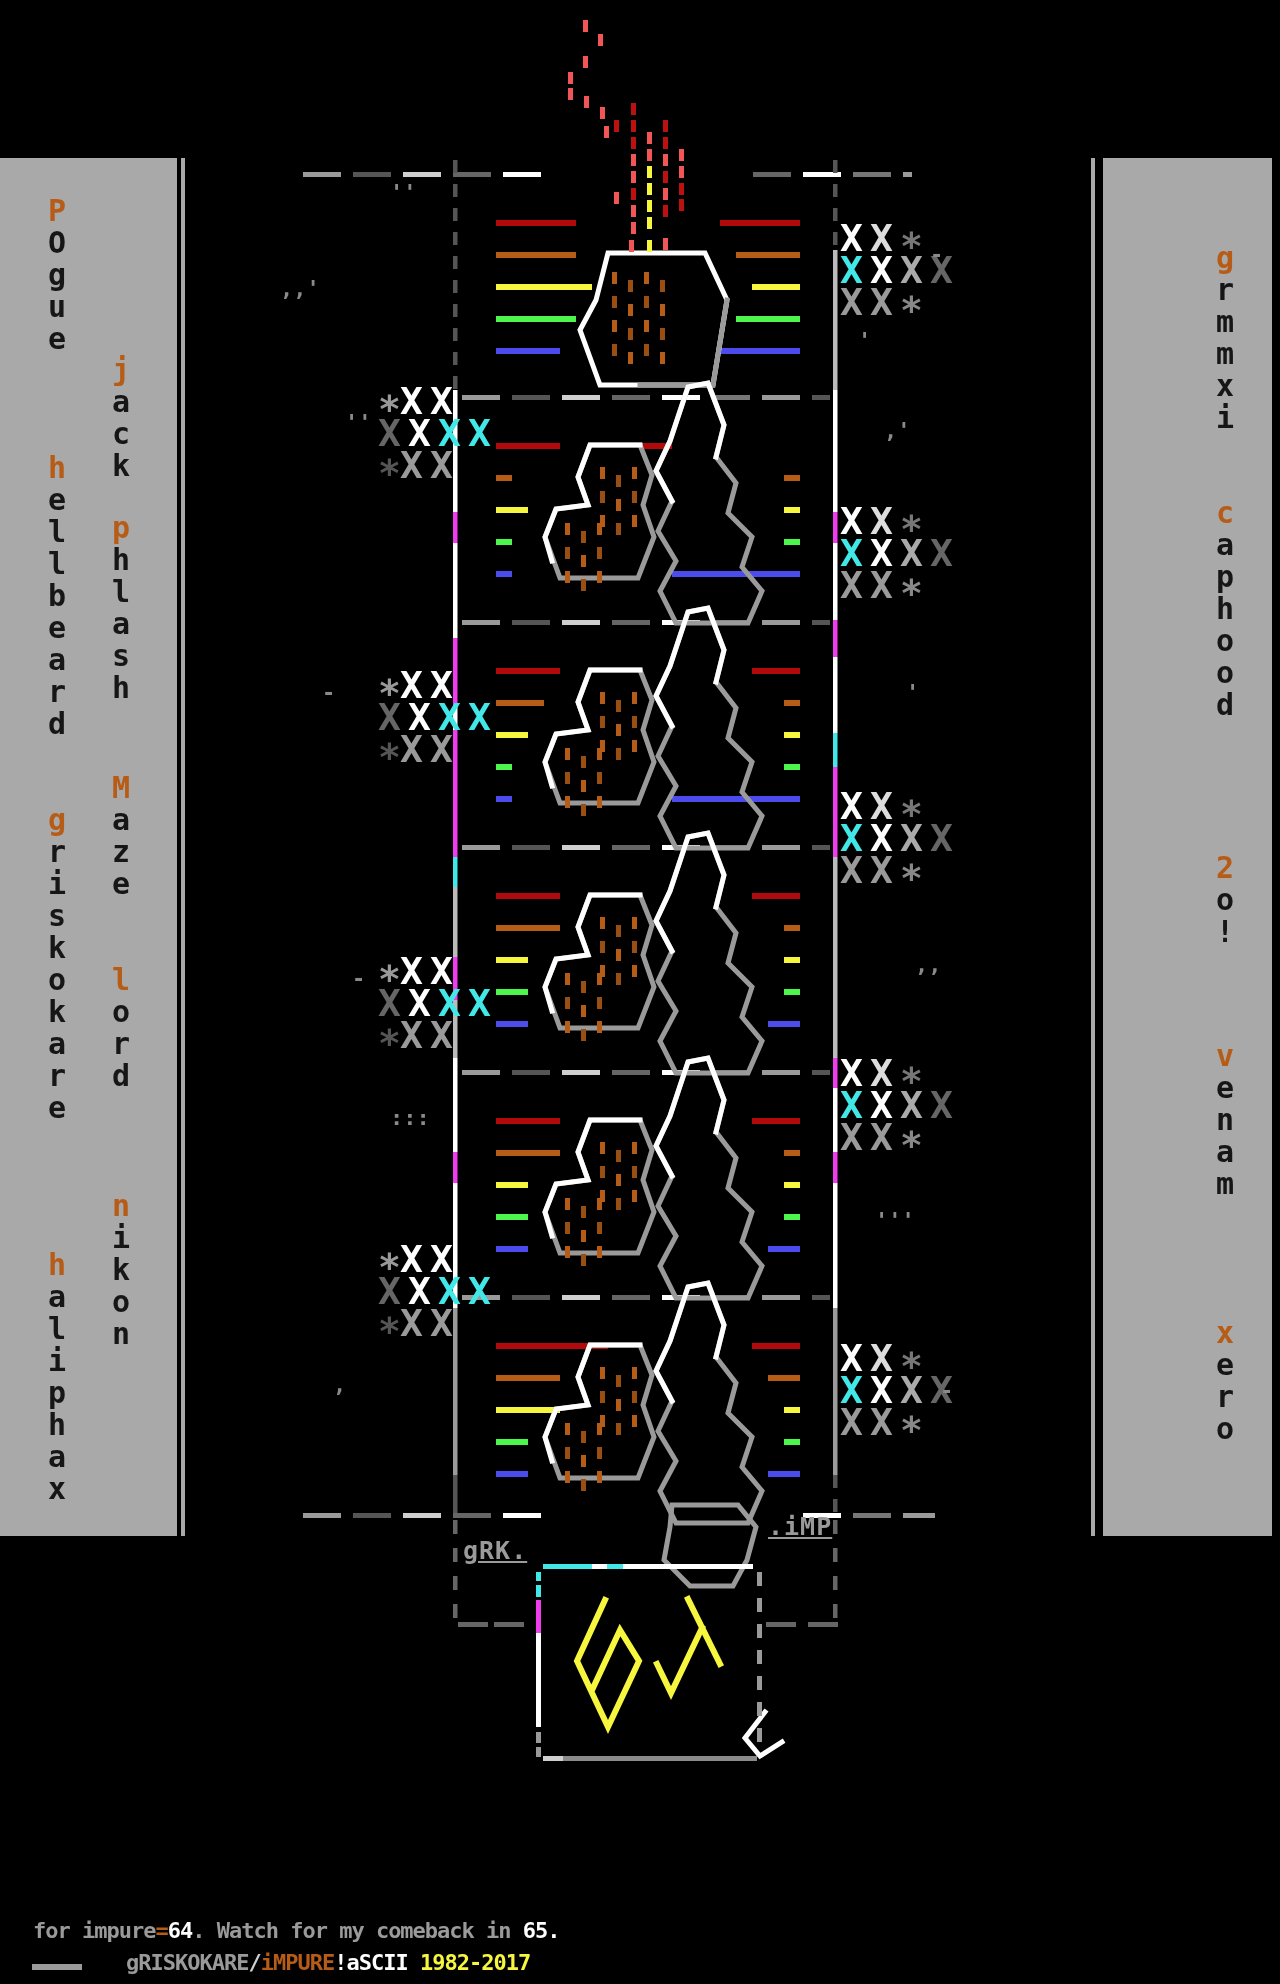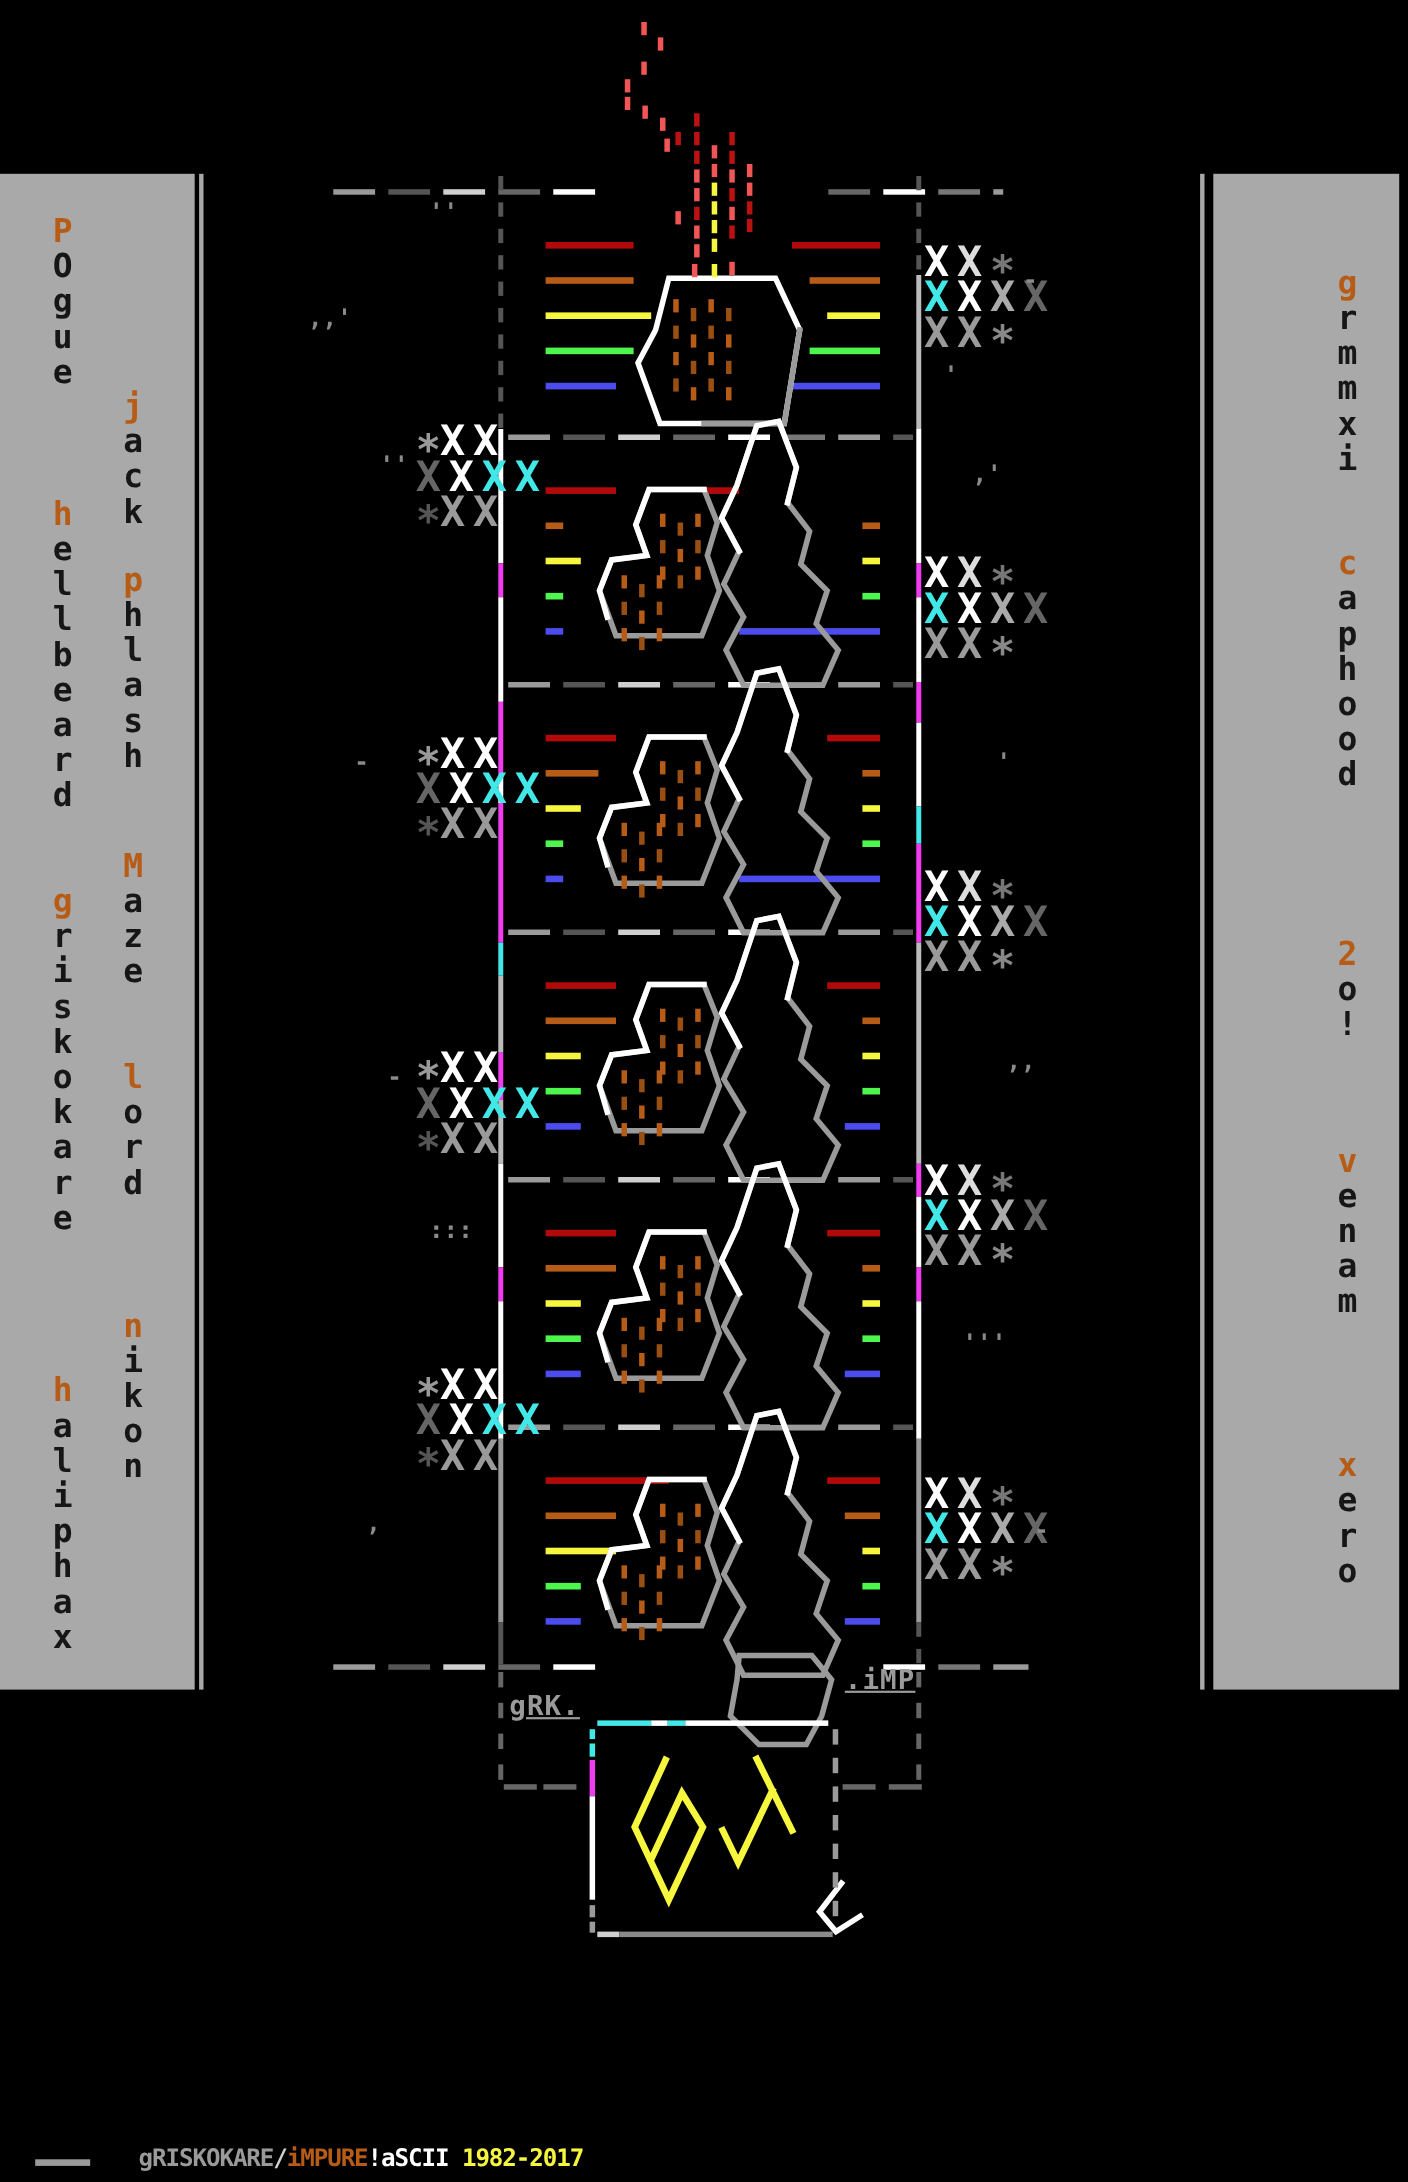--- a/index.html
+++ b/index.html
@@ -614,14 +614,15 @@
       <rect x="757" y="1702" width="5" height="14" fill="#9a9a9a"></rect>
       <rect x="757" y="1728" width="5" height="14" fill="#9a9a9a"></rect>
       <path d="M605,1600 L577,1661 L608,1727 L639,1661 L620,1630 L593,1688" fill="none" stroke="#f6f63f" stroke-width="6" stroke-linejoin="miter" stroke-linecap="square"></path>
       <path d="M688,1599 L720,1664" fill="none" stroke="#f6f63f" stroke-width="6" stroke-linejoin="miter" stroke-linecap="square"></path>
       <path d="M657,1664 L671,1693 L702,1628" fill="none" stroke="#f6f63f" stroke-width="6" stroke-linejoin="miter" stroke-linecap="square"></path>
     </svg>
 
   <div class="panel-label" style="left:463px;top:1536px;">gRK.</div>
   <div class="panel-label" style="left:768px;top:1512px;">.iMP</div>
 
+  <div class="footer-line" style="left:33px;top:1918px;" id="fl1"><span style="color: rgb(154, 154, 154);">for impure</span><span style="color: rgb(182, 92, 23);">=</span><span style="color: rgb(255, 255, 255);">64</span><span style="color: rgb(154, 154, 154);">. Watch for my comeback in </span><span style="color: rgb(255, 255, 255);">65.</span></div>
   <div class="footer-line" style="left:32px;top:1950px;" id="fl2"><span class="dash2"></span><span style="color: rgb(154, 154, 154);">gRISKOKARE</span><span style="color: rgb(207, 207, 207);">/</span><span style="color: rgb(182, 92, 23);">iMPURE</span><span style="color: rgb(255, 255, 255);">!</span><span style="color: rgb(255, 255, 255);">aSCII </span><span style="color: rgb(246, 246, 63);">1982-2017</span></div>
 </div>
 
 </body></html>

